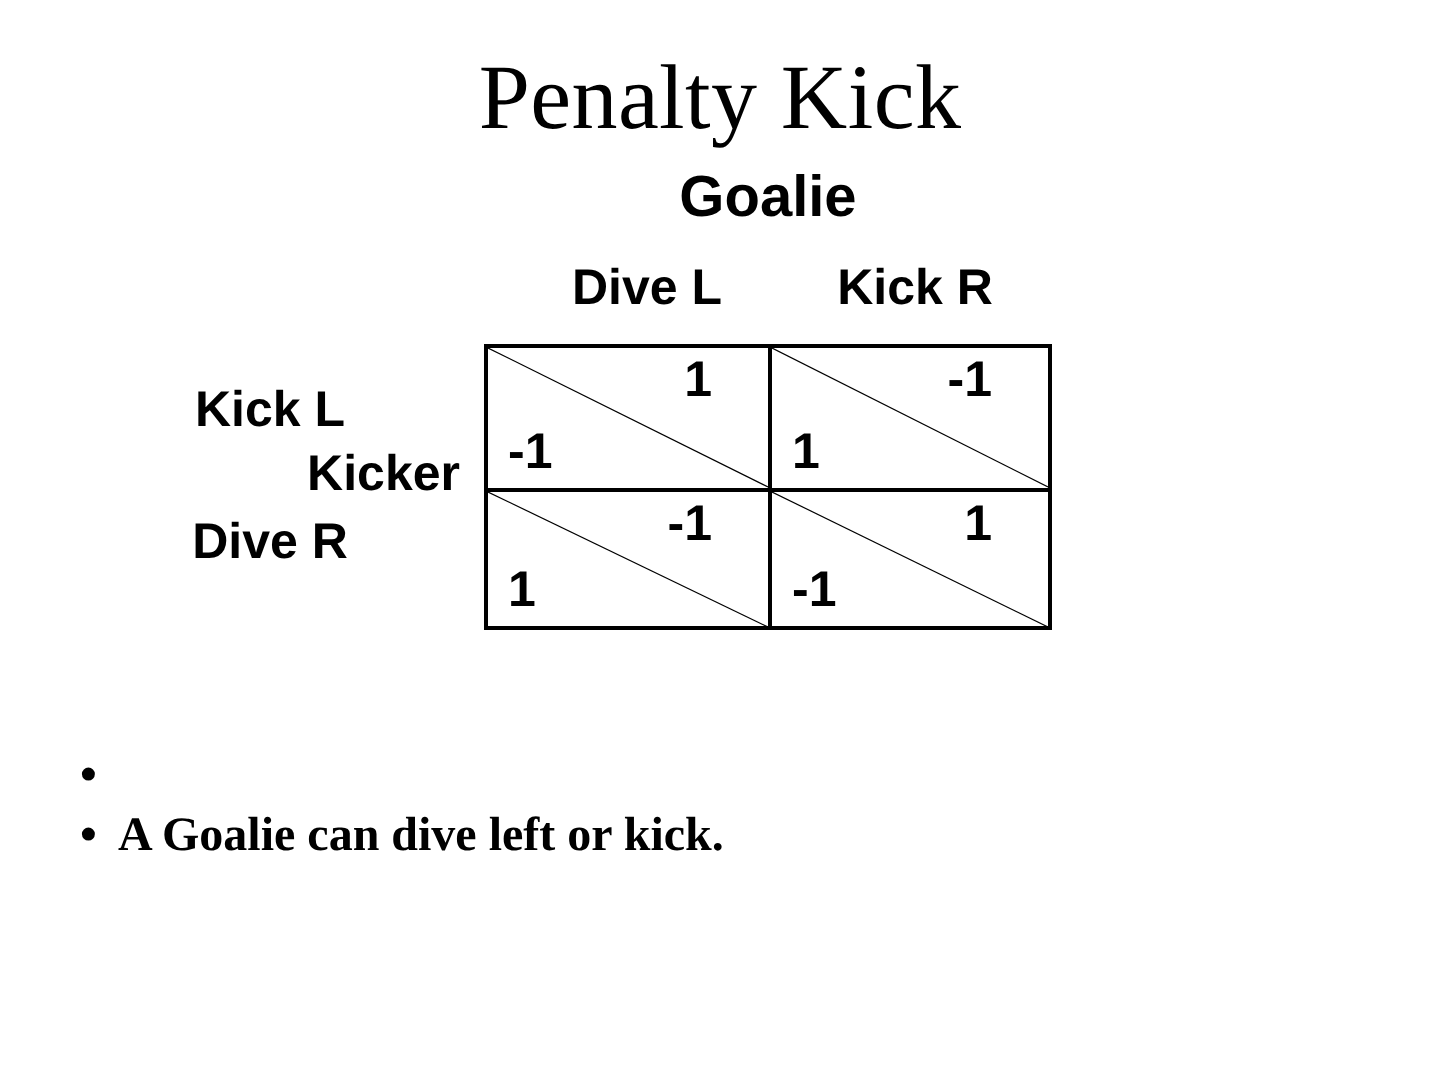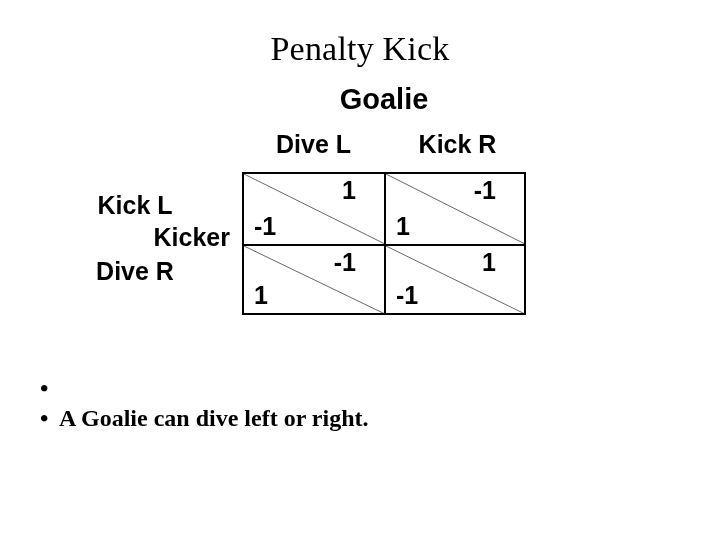--- a/index.html
+++ b/index.html
@@ -17,21 +17,21 @@
   }
 
   
   #slide-title {
     position: absolute;
     left: 0;
     top: 29px;
     width: 720px;
     text-align: center;
     font-family: "Liberation Serif", serif;
-    font-size: 34px;
+    font-size: 46px;
     font-weight: normal;
     line-height: 40px;
     letter-spacing: 0.2px;
     white-space: nowrap;
   }
 
   
   #goalie-label {
     position: absolute;
     left: 242px;
@@ -48,21 +48,21 @@
     position: absolute;
     top: 128px;
     width: 143px;
     text-align: center;
     font-family: "Liberation Sans", sans-serif;
     font-size: 25px;
     font-weight: bold;
     line-height: 32px;
     white-space: nowrap;
   }
-  #col-header-0 { left: 242px; }
+  #col-header-0 { left: 252px; }
   #col-header-1 { left: 386px; }
 
   
   #kicker-label {
     position: absolute;
     left: 40px;
     top: 222px;
     width: 190px;
     text-align: right;
     font-family: "Liberation Sans", sans-serif;
@@ -207,15 +207,15 @@
   </div>
 
 </div>
 
 <div id="bullet-list">
   <div class="bullet-item">
     <span class="bullet-glyph">•</span>
   </div>
   <div class="bullet-item">
     <span class="bullet-glyph">•</span>
-    <span>A Goalie can dive left or right.</span>
+    <span>A Goalie can dive left or kick.</span>
   </div>
 </div>
 
 </body></html>

